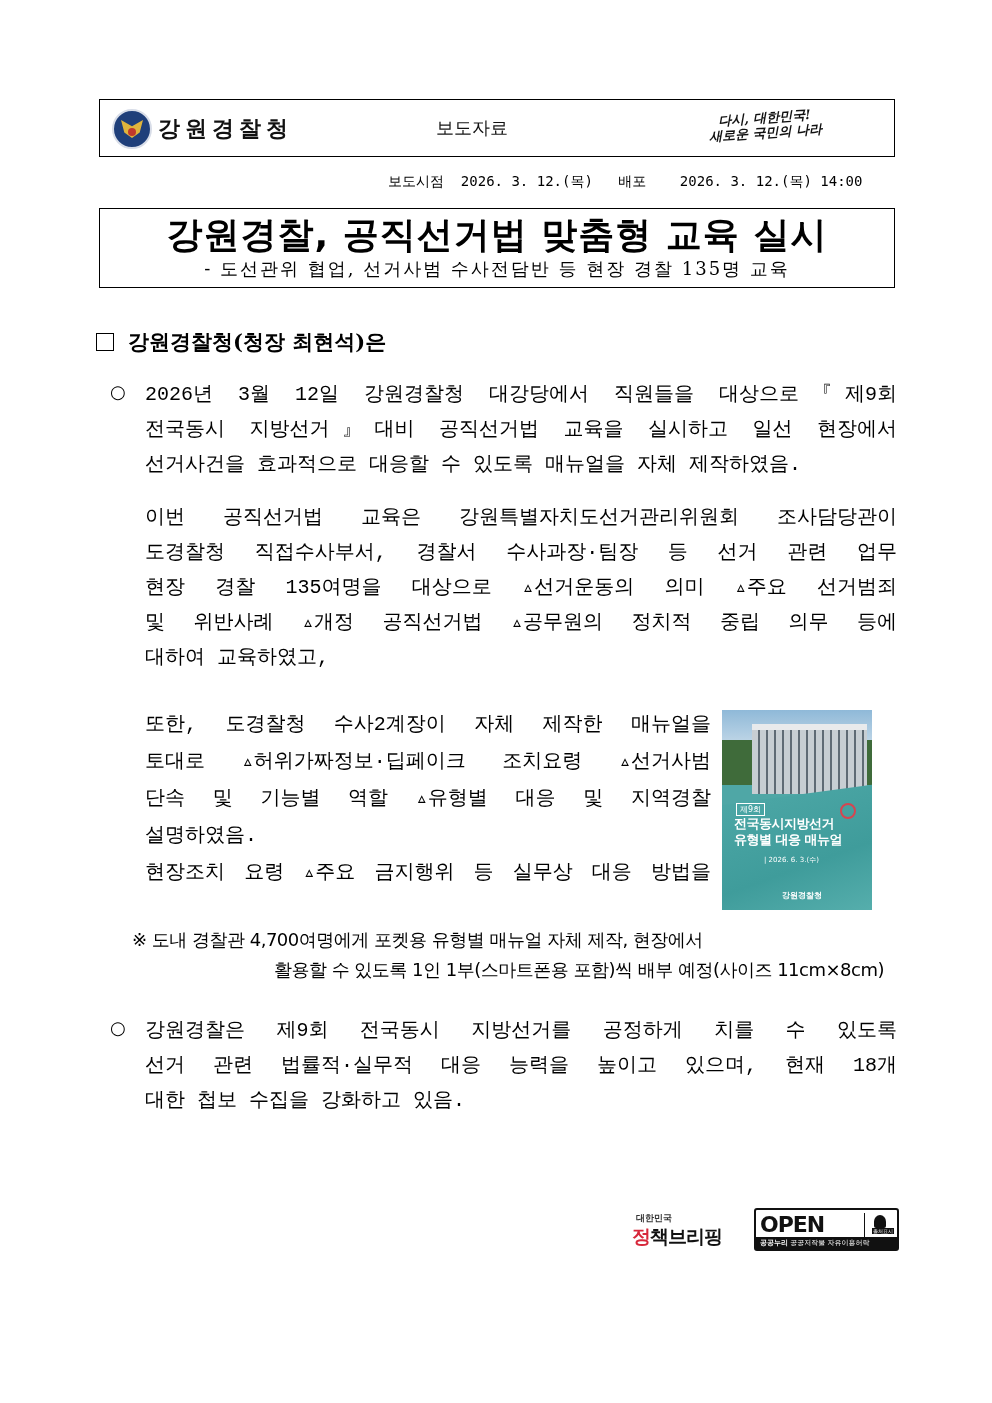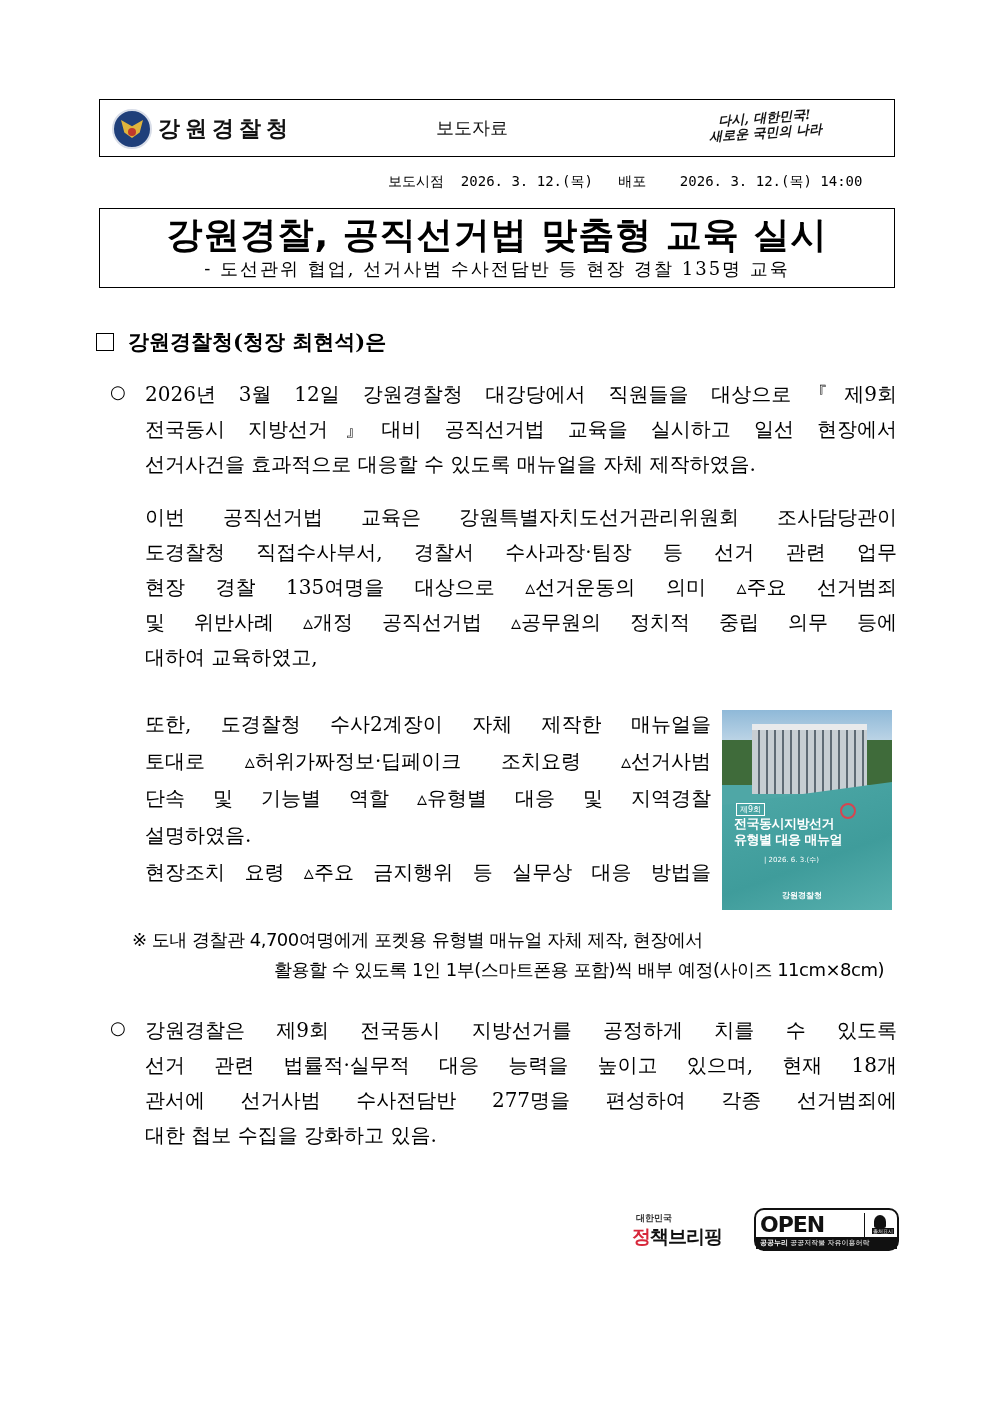--- a/index.html
+++ b/index.html
@@ -61,36 +61,36 @@
     .section-head {
       position: absolute; left: 96px; top: 328px; font-size: 21px; font-weight: bold;
       display: flex; align-items: center;
     }
     .sq {
       width: 18px; height: 18px; border: 1.5px solid #000; display: inline-block; margin-right: 14px;
     }
 
     .para { position: absolute; font-size: 20px; line-height: 35px; text-align: justify; text-align-last: left; }
     .bullet { position: absolute; font-size: 18px; }
-    .para .ln { display: block; white-space: nowrap; text-align-last: justify; }
+    .para .ln { display: block; white-space: nowrap; text-align-last: justify; font-family: Liberation Mono, monospace; }
     .para .ln.last { text-align-last: left; }
 
     .p1 { left: 145px; top: 377px; width: 752px; }
     .b1 { left: 110px; top: 381px; }
     .p2 { left: 145px; top: 500px; width: 752px; }
     .p3 { left: 145px; top: 706px; width: 566px; line-height: 37px; }
     .p4 { left: 145px; top: 1013px; width: 752px; }
     .b2 { left: 110px; top: 1017px; }
 
     .note { position: absolute; left: 132px; top: 925px; width: 752px; font-family: "DejaVu Sans", "Liberation Sans", sans-serif; font-size: 18px; line-height: 30px; letter-spacing: -0.5px; }
     .note .ln { display: block; white-space: nowrap; }
     .note .ln2 { padding-left: 32px; text-align: right; }
 
     .manual-cover {
-      position: absolute; left: 722px; top: 710px; width: 170px; height: 200px;
+      position: absolute; left: 722px; top: 710px; width: 150px; height: 200px;
       background: #4fa7a6; overflow: hidden;
     }
     .cover-sky { position: absolute; left: 0; top: 0; width: 170px; height: 40px; background: linear-gradient(#8fb9d8, #c9dcea); }
     .cover-trees { position: absolute; left: 0; top: 30px; width: 170px; height: 45px; background: #3f6b3a; }
     .cover-building {
       position: absolute; left: 30px; top: 14px; width: 115px; height: 70px;
       background: repeating-linear-gradient(90deg, #c7ced3 0 6px, #5f6b75 6px 8px),
                   #b8c0c6;
       border-top: 6px solid #e8eaec;
     }
@@ -112,21 +112,21 @@
     .cover-stamp {
       position: absolute; left: 118px; top: 93px; width: 16px; height: 16px; border-radius: 50%;
       border: 2px solid #d64550;
     }
 
     .footer-logos { position: absolute; left: 632px; top: 1205px; height: 48px; display: flex; align-items: center; }
     .kpb { width: 110px; margin-right: 12px; font-family: "DejaVu Sans", sans-serif; }
     .kpb-small { font-size: 9px; font-weight: bold; color: #333; margin-left: 4px; }
     .kpb-big { font-size: 19px; font-weight: bold; color: #111; letter-spacing: -1px; line-height: 22px; }
     .kpb-big .red { color: #d7283b; }
-    .kogl { width: 145px; height: 43px; border: 2px solid #111; border-radius: 10px; position: relative; font-family: "DejaVu Sans", sans-serif; }
+    .kogl { width: 145px; height: 43px; border: 2px solid #111; border-radius: 3px; position: relative; font-family: "DejaVu Sans", sans-serif; }
     .kogl-open { position: absolute; left: 4px; top: 2px; font-size: 22px; font-weight: bold; color: #111; letter-spacing: -1px; }
     .kogl-bar { position: absolute; left: 0; bottom: 0; width: 100%; height: 12px; background: #111; color: #fff; font-size: 7px; line-height: 12px; padding-left: 4px; white-space: nowrap; }
     .kogl-bar b { color: #fff; }
     .kogl-person { position: absolute; right: 3px; top: 3px; width: 30px; height: 25px; border-left: 1.5px solid #111; }
     .kogl-person::before { content: ""; position: absolute; left: 9px; top: 2px; width: 12px; height: 13px; background: #111; border-radius: 50% 50% 2px 2px; }
     .kogl-person-label { position: absolute; right: 3px; top: 18px; font-size: 5px; background: #111; color: #fff; padding: 0 1px; }
   </style>
 </head>
 <body>
 
@@ -194,21 +194,20 @@
 
 <div class="note">
   <span class="ln">※ 도내 경찰관 4,700여명에게 포켓용 유형별 매뉴얼 자체 제작, 현장에서</span>
   <span class="ln ln2">활용할 수 있도록 1인 1부(스마트폰용 포함)씩 배부 예정(사이즈 11cm×8cm)</span>
 </div>
 
 <div class="bullet b2">○</div>
 <div class="para p4">
   <span class="ln">강원경찰은 제9회 전국동시 지방선거를 공정하게 치를 수 있도록</span>
   <span class="ln">선거 관련 법률적·실무적 대응 능력을 높이고 있으며, 현재 18개</span>
-  <span class="ln">관서에 선거사범 수사전담반 277명을 편성하여 각종 선거범죄에</span>
   <span class="ln last">대한 첩보 수집을 강화하고 있음.</span>
 </div>
 
 <div class="footer-logos">
   <div class="kpb">
     <div class="kpb-small">대한민국</div>
     <div class="kpb-big"><span class="red">정</span><span>책브리핑</span></div>
   </div>
   <div class="kogl">
     <div class="kogl-open">OPEN</div>

